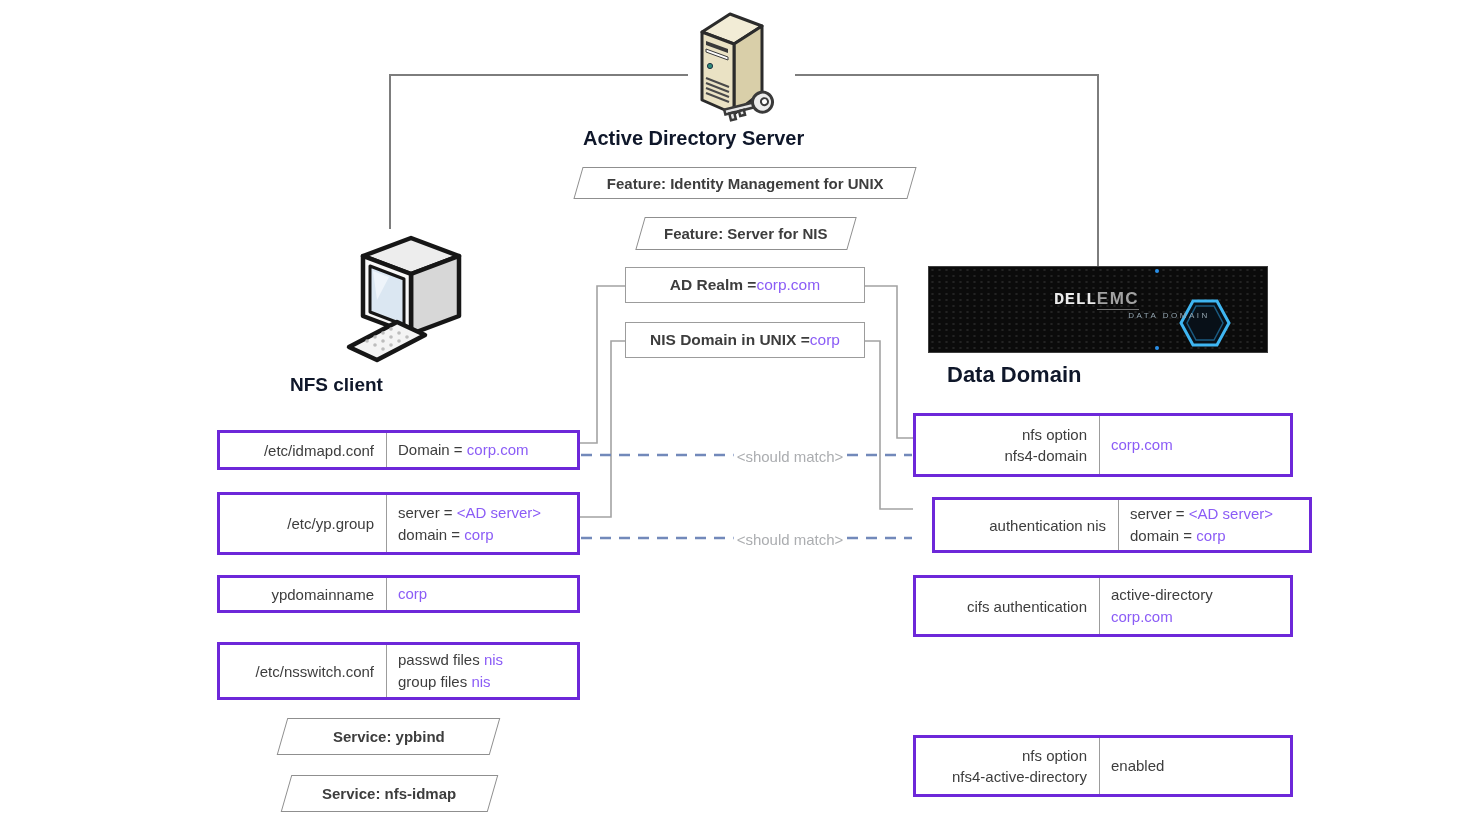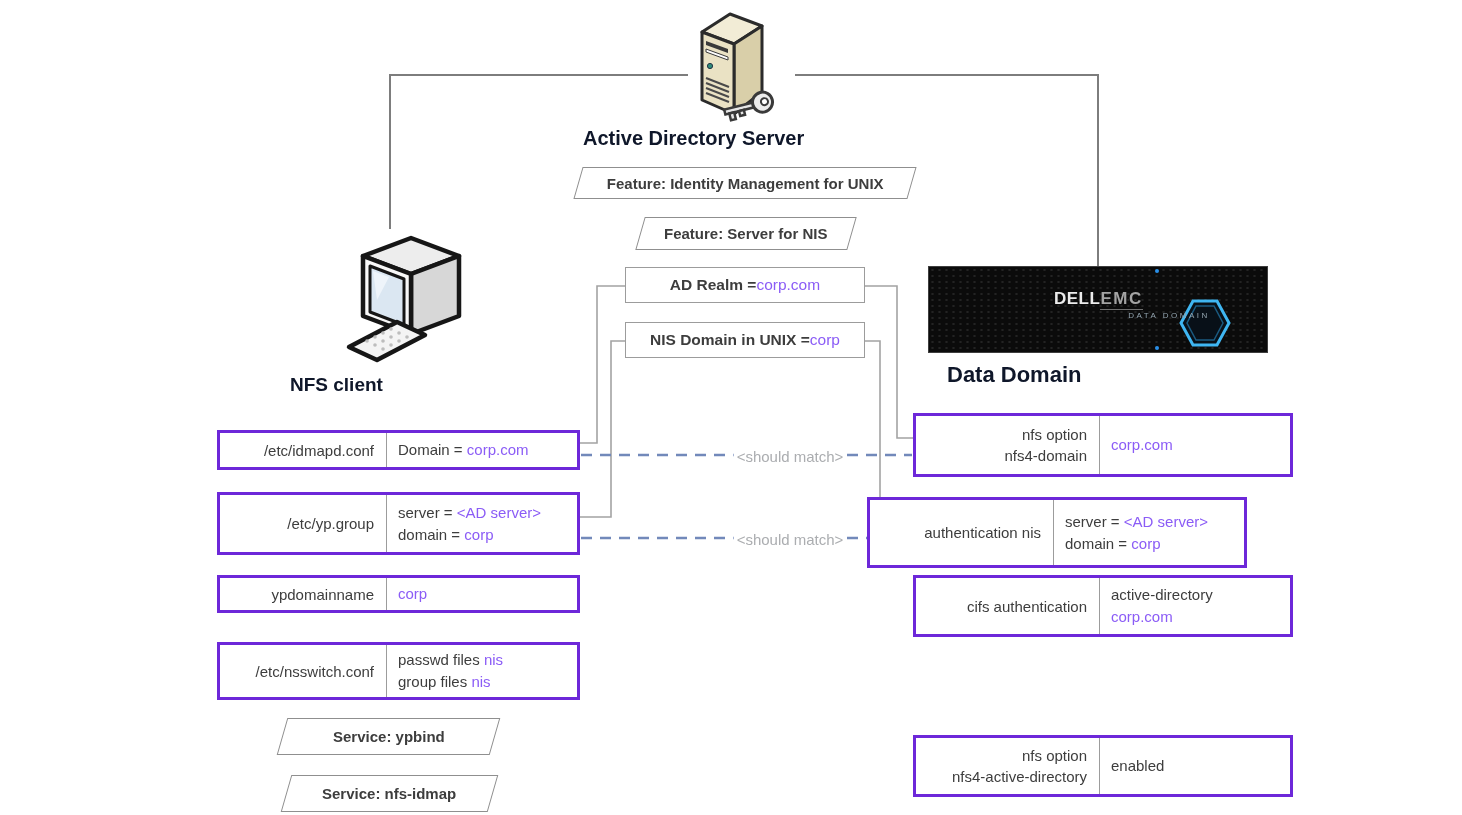--- a/index.html
+++ b/index.html
@@ -22,21 +22,21 @@
         display:flex;align-items:center;justify-content:center;z-index:2;box-sizing:border-box;}
   .para>span{transform:skewX(16deg);font-size:15px;font-weight:600;color:#3d3d3d;white-space:nowrap;}
   .title{position:absolute;font-weight:700;color:#0f172a;text-align:left;z-index:2;}
   .match{position:absolute;transform:translate(-50%,-50%);background:#fff;color:#abzabz;color:#abadb0;
          font-size:15px;padding:0 3px;z-index:3;white-space:nowrap;margin-left:44px;}
   
   .dd{position:absolute;left:928px;top:266px;width:340px;height:87px;background:#0b0b0b;
       background-image:radial-gradient(#232323 1px,transparent 1.4px);background-size:7px 6px;
       border:1px solid #3e3e3e;z-index:2;box-sizing:border-box;}
   .dd .brand{position:absolute;left:125px;top:22px;font-size:17px;letter-spacing:.5px;white-space:nowrap;}
-  .dd .brand .dell{color:#ececec;font-weight:800;}
+  .dd .brand .dell{color:#ececec;font-weight:800;font-family:Liberation Mono, monospace;}
   .dd .brand .emc{color:#a3a3a3;font-weight:700;letter-spacing:1.5px;border-bottom:1px solid #6f6f6f;padding-bottom:1px;}
   .dd .badge{position:absolute;left:170px;top:44px;width:140px;text-align:center;font-size:8px;
              letter-spacing:2.5px;color:#93a4af;z-index:3;}
   .dd .dot{position:absolute;width:4px;height:4px;border-radius:50%;background:#2a8fe8;}
   .ddhex{position:absolute;left:248px;top:30px;z-index:2;}
 </style>
 </head>
 <body>
 
 <div class="canvas">
@@ -184,21 +184,21 @@
   <div class="cbox" style="left:913px;top:413px;width:380px;height:64px">
     <div class="kcell" style="width:184px">
       <div>nfs option</div>
       <div>nfs4-domain</div>
     </div>
     <div class="vcell">
       <div><span class="blue">corp.com</span></div>
     </div>
   </div>
 
-  <div class="cbox" style="left:867px;top:497px;width:380px;height:71px">
+  <div class="cbox" style="left:932px;top:497px;width:380px;height:56px">
     <div class="kcell" style="width:184px">authentication nis</div>
     <div class="vcell">
       <div><span>server = </span><span class="blue">&lt;AD server&gt;</span></div>
       <div><span>domain = </span><span class="blue">corp</span></div>
     </div>
   </div>
 
   <div class="cbox" style="left:913px;top:575px;width:380px;height:62px">
     <div class="kcell" style="width:184px">cifs authentication</div>
     <div class="vcell">

